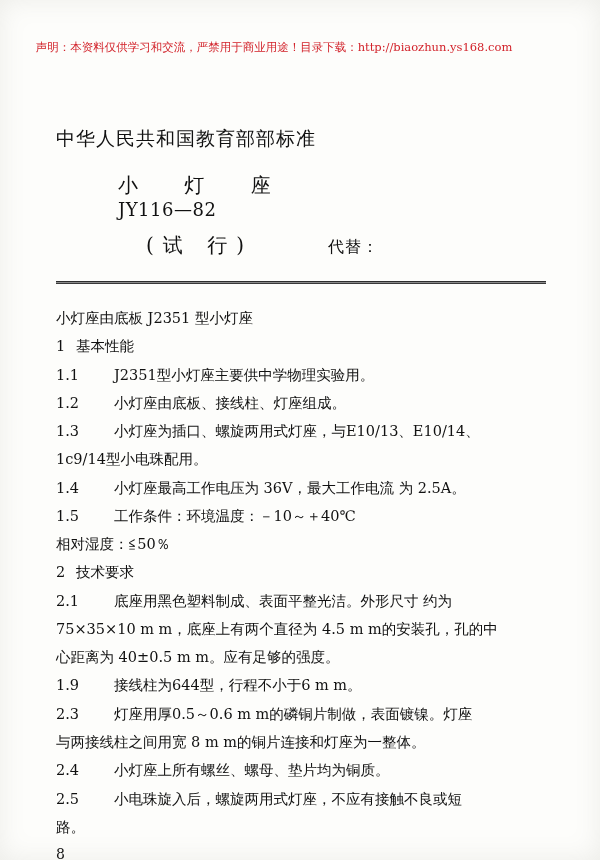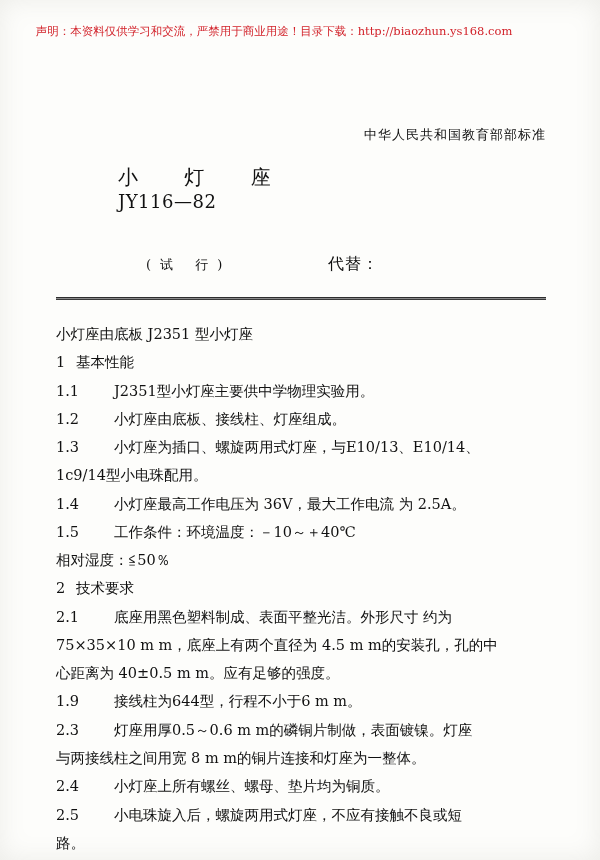--- a/index.html
+++ b/index.html
@@ -24,42 +24,42 @@
   
   .page::before {
     content: "";
     position: absolute;
     left: 0; top: 0; right: 0; bottom: 0;
     box-shadow: inset 0 0 26px rgba(120,120,110,0.13);
     pointer-events: none;
   }
   .banner {
     position: absolute;
-    top: 24px;
+    top: 40px;
     left: 0;
     width: 548px;
     text-align: center;
     color: #d2222a;
     font-size: 11.5px;
     letter-spacing: 0px;
     font-family: "DejaVu Sans", "Liberation Sans", sans-serif;
     white-space: nowrap;
   }
   .banner .url {
     font-family: "DejaVu Serif", "Liberation Serif", serif;
   }
   .doc-body {
     position: absolute;
     left: 56px;
     top: 110px;
     width: 490px;
   }
   .title-main {
-    text-align: right;
-    font-size: 13px;
+    text-align: left;
+    font-size: 19px;
     letter-spacing: 1px;
     margin-top: 16px;
     font-family: "DejaVu Serif", "Liberation Serif", serif;
   }
   .title-row {
     display: flex;
     align-items: baseline;
     margin-top: 20px;
     padding-left: 62px;
     flex-direction: column;
@@ -73,26 +73,25 @@
     font-size: 18px;
     letter-spacing: 0.5px;
   }
   .subtitle-row {
     display: flex;
     align-items: baseline;
     margin-top: 12px;
     padding-left: 62px;
   }
   .subtitle-row .trial {
-    font-size: 13px;
+    font-size: 20px;
     letter-spacing: 9px;
     width: 210px;
     padding-left: 28px;
     box-sizing: border-box;
-    margin-top: 32px;
   }
   .subtitle-row .replaces {
     font-size: 16px;
     letter-spacing: 1px;
   }
   .rule {
     margin-top: 22px;
     height: 3px;
     background: linear-gradient(to bottom, #2e2e2e 0, #2e2e2e 1px, #8a8a8a 1px, #8a8a8a 2px, #3a3a3a 2px, #3a3a3a 3px);
     width: 100%;

